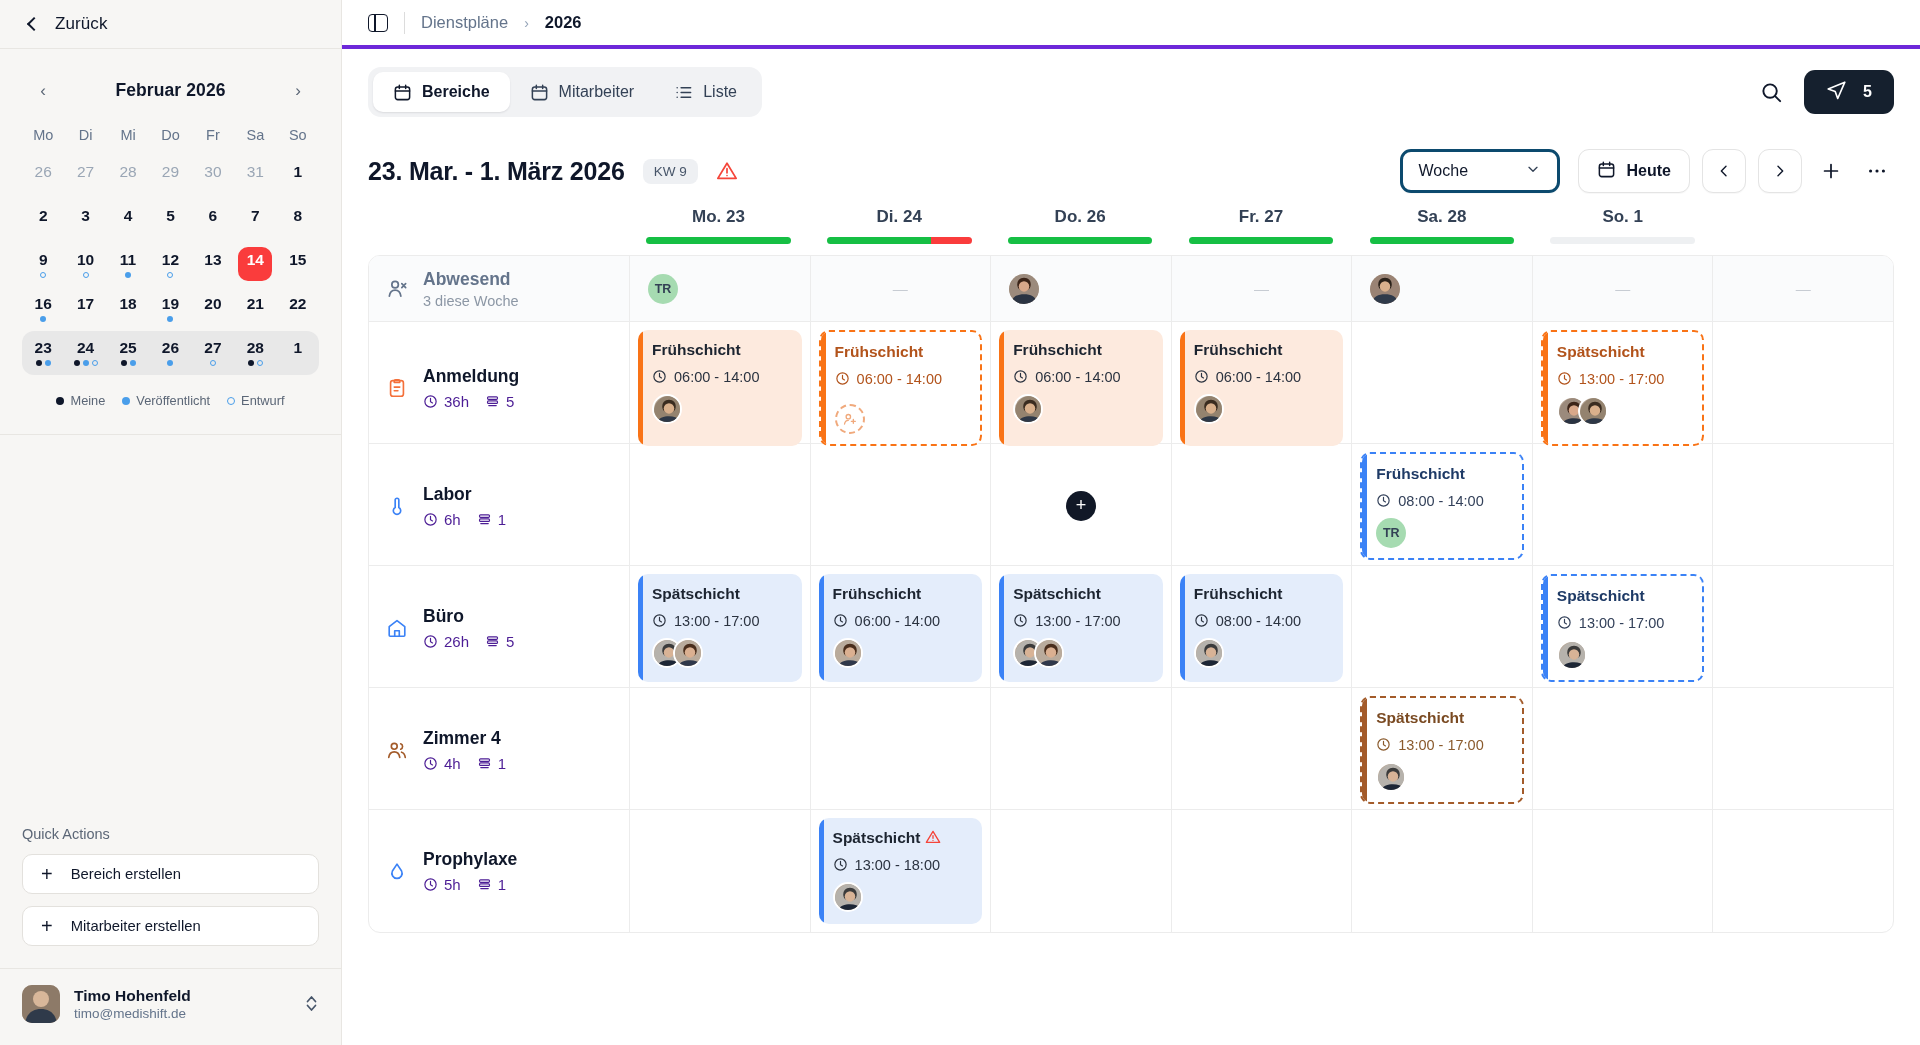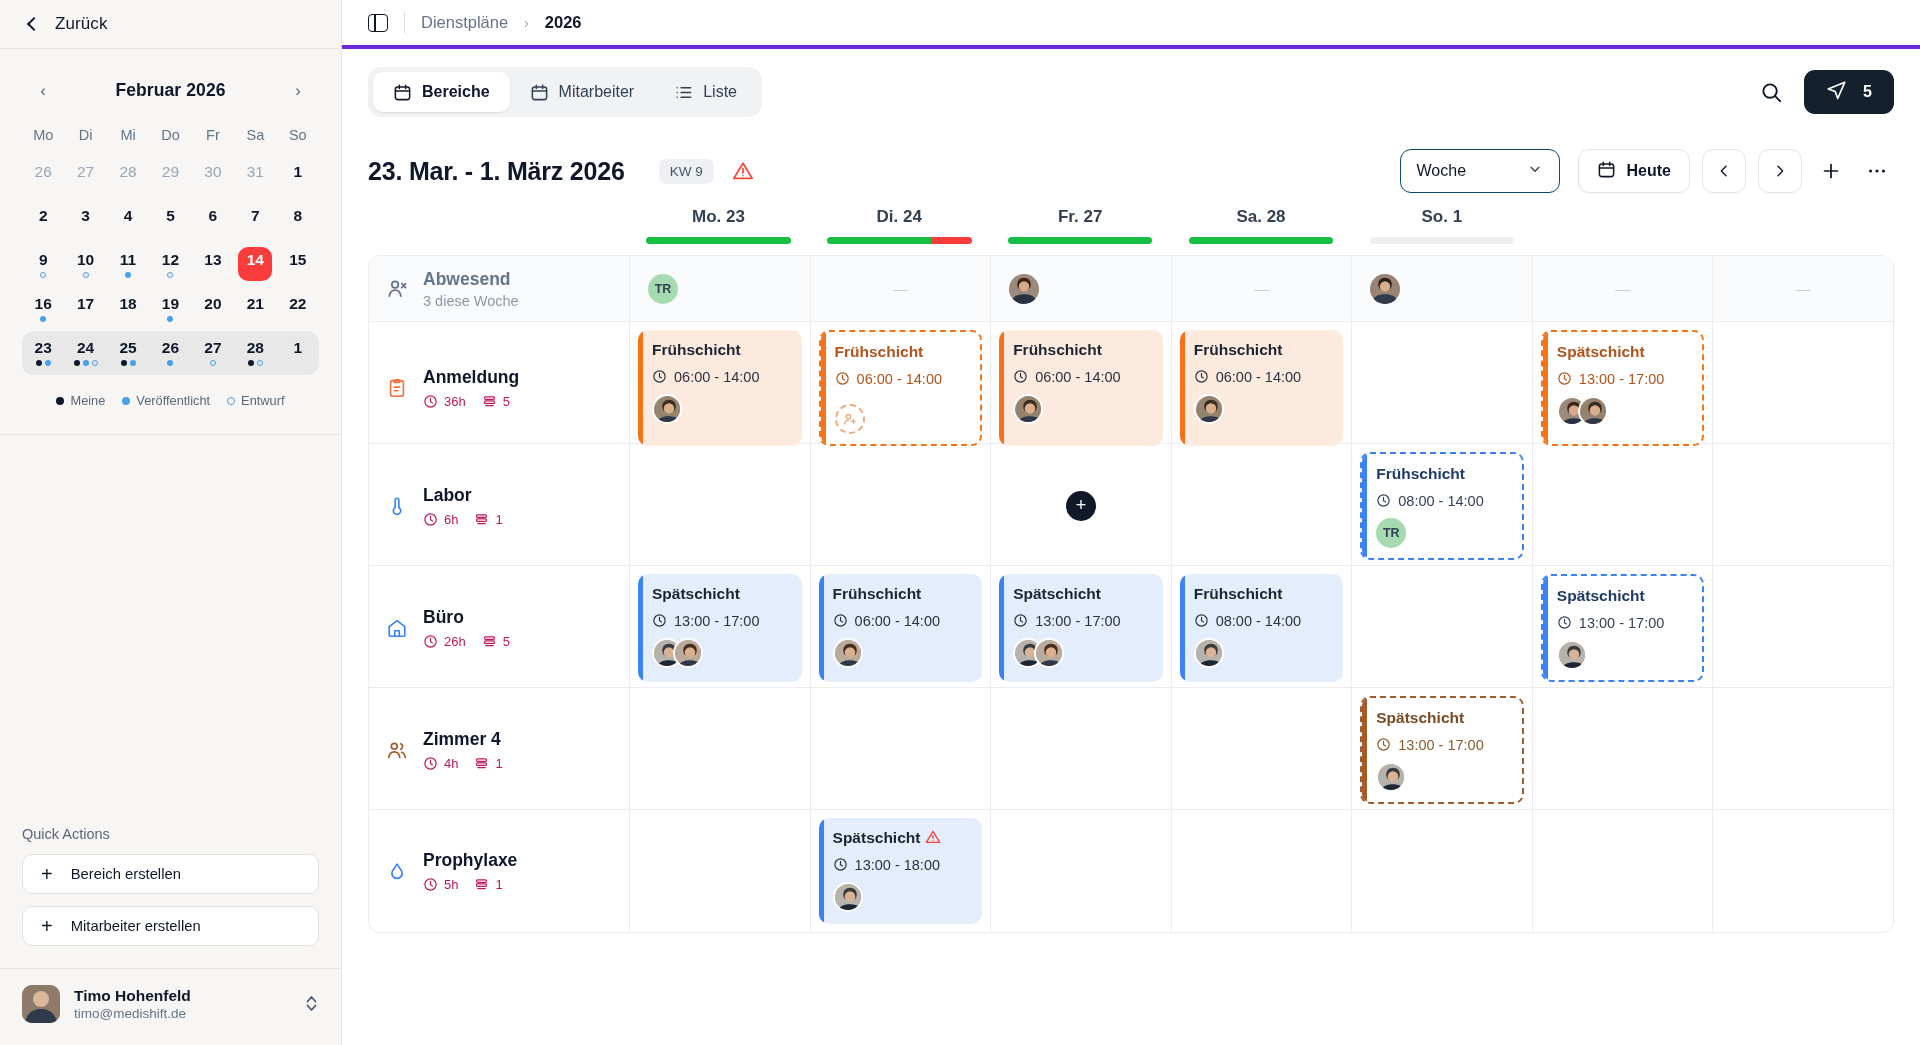--- a/index.html
+++ b/index.html
@@ -145,25 +145,25 @@
     height:44px; background:#15202e; color:#fff; border-radius:11px;
     display:flex;align-items:center;gap:16px;padding:0 22px;cursor:pointer;
     font-size:16px; font-weight:600;
   }
 
   .daterow {
     height: 72px; flex:0 0 72px; display:flex; align-items:center;
     padding: 0 26px; gap: 18px;
   }
   .date-title { font-size: 25px; font-weight:800; color:#0f172a; letter-spacing:-.2px; white-space:nowrap;}
-  .kw { background:#eef0f3; color:#475569; font-size:13.5px; border-radius:8px; padding:5px 11px; font-weight:500;margin-left:16px;}
+  .kw { background:#eef0f3; color:#475569; font-size:13.5px; border-radius:8px; padding:5px 11px; font-weight:500;}
   .warn-tri { width:22px;height:22px; }
   .spacer { flex:1 1 auto; }
   .select {
-    width:160px; height:44px; border:1px solid #0c4a6e; border-radius:11px; background:#fff;
+    width:160px; height:44px; border:3px solid #0c4a6e; border-radius:11px; background:#fff;
     display:flex;align-items:center;justify-content:space-between; padding: 0 16px;
     font-size:16px; color:#0f172a; cursor:pointer; box-shadow:0 1px 1px rgba(15,23,42,.03);
   }
   .ctrls { display:flex; align-items:center; gap:12px; }
   .btn-out {
     height:44px;border:1px solid #e4e4e4;border-radius:11px;background:#fff;
     display:flex;align-items:center;gap:11px;padding:0 18px;font-size:16px;font-weight:600;color:#0f172a;
     cursor:pointer;box-shadow:0 1px 1px rgba(15,23,42,.03);
   }
   .btn-sq {
@@ -183,21 +183,21 @@
 
   .gbody { border:1px solid #ececec; border-radius:12px; overflow:hidden; background:#fff; }
   .grow { display:grid; border-bottom:1px solid #ececec; }
   .grow:last-child { border-bottom:none; }
   .gcell { border-left:1px solid #ececec; position:relative; padding:8px; }
   .gcell.first { border-left:none; }
 
   .rowlabel { display:flex; align-items:center; gap:14px; padding: 0 16px; }
   .rowlabel .ricon { width:24px; height:24px; flex:0 0 24px; display:flex;align-items:center;justify-content:center;}
   .rl-name { font-size:17.5px; font-weight:600; color:#0f172a; line-height:1.25; }
-  .rl-meta { display:flex; align-items:flex-end; gap:16px; margin-top:5px; font-size:13px; color:#be185d; }
+  .rl-meta { display:flex; align-items:flex-end; gap:16px; margin-top:5px; font-size:15px; color:#4c1d95; }
   .rl-meta span.mi { display:flex; align-items:center; gap:6px; }
 
   .absent-row { background:#fafbfc; }
   .absent-row .gcell { background:#fafbfc; }
   .absent-name { font-size:17.5px; font-weight:600; color:#64748b; }
   .absent-sub { font-size:14.5px; color:#8c97a5; margin-top:3px;}
   .dash { color:#c7ccd3; font-size:15px; }
   .cellcenter { display:flex; align-items:center; justify-content:center; height:100%; }
   .cellleft { display:flex; align-items:center; height:100%; padding-left:10px;}
 
@@ -635,20 +635,26 @@
             </div>
           </div>
           <div class="ghead">
             <div class="ghead-label">Di. 24</div>
             <div class="cov-bar">
               <div class="cov-seg" style="width: 72%; background: rgb(22, 191, 68);"></div>
               <div class="cov-seg" style="width: 28%; background: rgb(250, 60, 60);"></div>
             </div>
           </div>
           <div class="ghead">
+            <div class="ghead-label">Do. 26</div>
+            <div class="cov-bar">
+              <div class="cov-seg" style="width: 100%; background: rgb(22, 191, 68);"></div>
+            </div>
+          </div>
+          <div class="ghead">
             <div class="ghead-label">Fr. 27</div>
             <div class="cov-bar">
               <div class="cov-seg" style="width: 100%; background: rgb(22, 191, 68);"></div>
             </div>
           </div>
           <div class="ghead">
             <div class="ghead-label">Sa. 28</div>
             <div class="cov-bar">
               <div class="cov-seg" style="width: 100%; background: rgb(22, 191, 68);"></div>
             </div>

